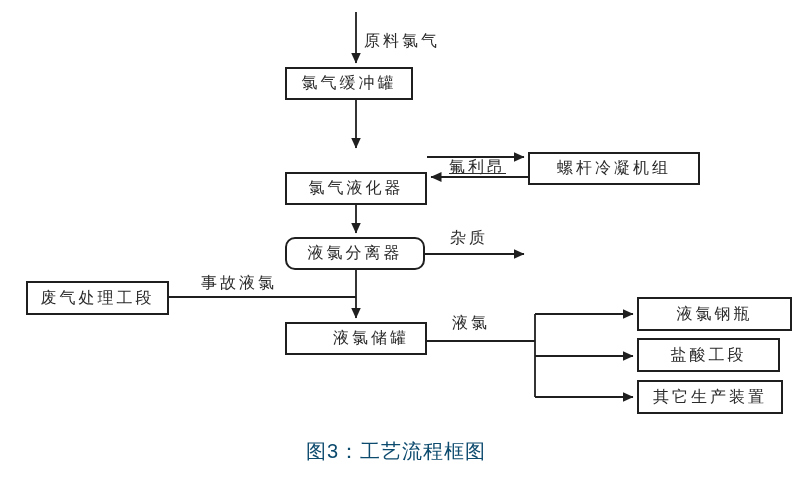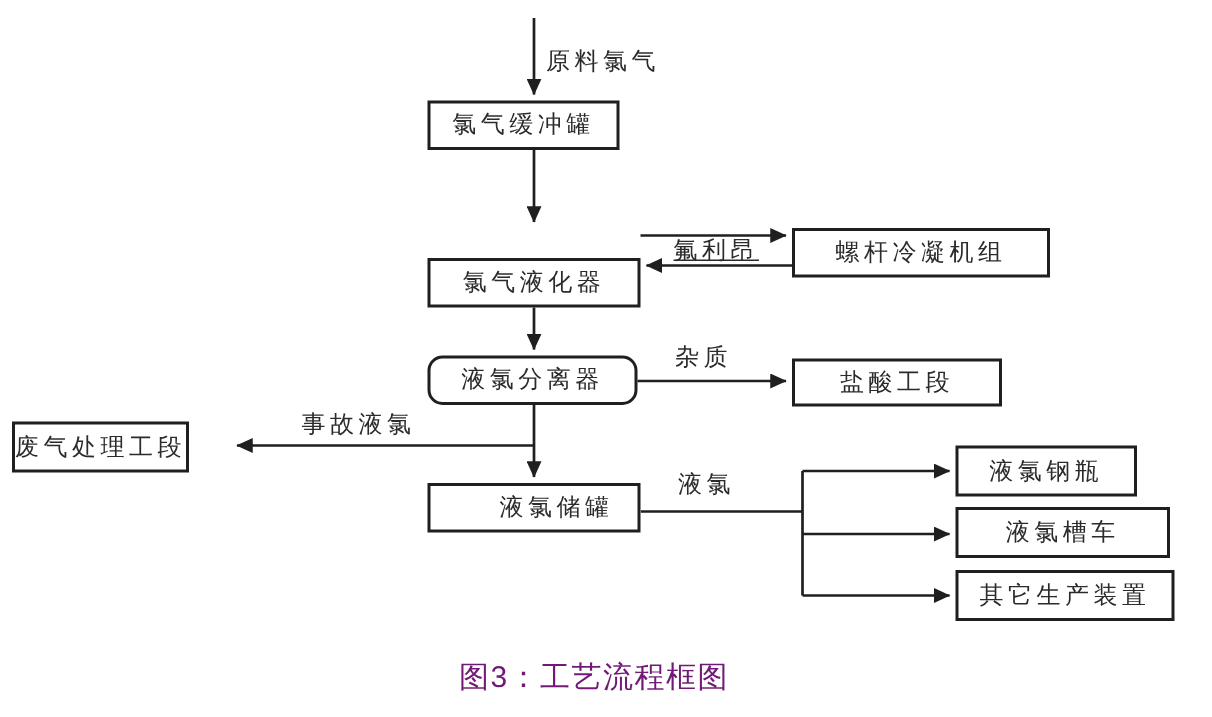--- a/index.html
+++ b/index.html
@@ -46,21 +46,21 @@
   .caption {
     position: absolute;
     left: 0;
     top: 438px;
     width: 792px;
     text-align: center;
     font-family: "Liberation Sans", sans-serif;
     font-size: 20px;
     font-weight: 500;
     letter-spacing: 1px;
-    color: #701a75;
+    color: #0c4a6e;
   }
 </style>
 </head>
 <body>
 
 <div class="stage">
 
   <svg class="connectors" viewBox="0 0 808 478" xmlns="http://www.w3.org/2000/svg">
     <defs>
       <marker id="arr" markerUnits="userSpaceOnUse" markerWidth="12" markerHeight="10" refX="10.5" refY="5" orient="auto">
@@ -85,29 +85,28 @@
   </svg>
 
   <div class="node" style="left:285px; top:67px;  width:128px; height:33px;">氯气缓冲罐</div>
 
   <div class="node" style="left:285px; top:152px; width:142px; height:33px;margin-top:20px;">氯气液化器</div>
 
   <div class="node" style="left:528px; top:152px; width:172px; height:33px;">螺杆冷凝机组</div>
 
   <div class="node" style="left:285px; top:237px; width:140px; height:33px;border-radius:10px;">液氯分离器</div>
 
-  <div class="node" style="left:528px; top:239px; width:140px; height:32px;">盐酸工段</div>
 
-  <div class="node" style="left:8px;  top:281px; width:118px; height:34px;font-family:Liberation Mono, monospace;">废气处理工段</div>
+  <div class="node" style="left:26px;  top:281px; width:143px; height:34px;font-family:Liberation Mono, monospace;">废气处理工段</div>
 
   <div class="node" style="left:285px; top:322px; width:142px; height:33px;padding-left:30px;">液氯储罐</div>
 
-  <div class="node" style="left:637px; top:297px; width:121px; height:34px;">液氯钢瓶</div>
+  <div class="node" style="left:637px; top:297px; width:155px; height:34px;">液氯钢瓶</div>
 
-  <div class="node" style="left:637px; top:338px; width:143px; height:34px;">液氯槽车</div>
+  <div class="node" style="left:637px; top:338px; width:143px; height:34px;">盐酸工段</div>
 
   <div class="node" style="left:637px; top:380px; width:146px; height:34px;">其它生产装置</div>
 
   <div class="edge-label" style="left:364px; top:31px;">原料氯气</div>
 
   <div class="edge-label" style="left:449px; top:157px;text-decoration:underline;">氟利昂</div>
 
   <div class="edge-label" style="left:450px; top:228px;font-family:Liberation Serif, serif;">杂质</div>
 
   <div class="edge-label" style="left:201px; top:273px;">事故液氯</div>

